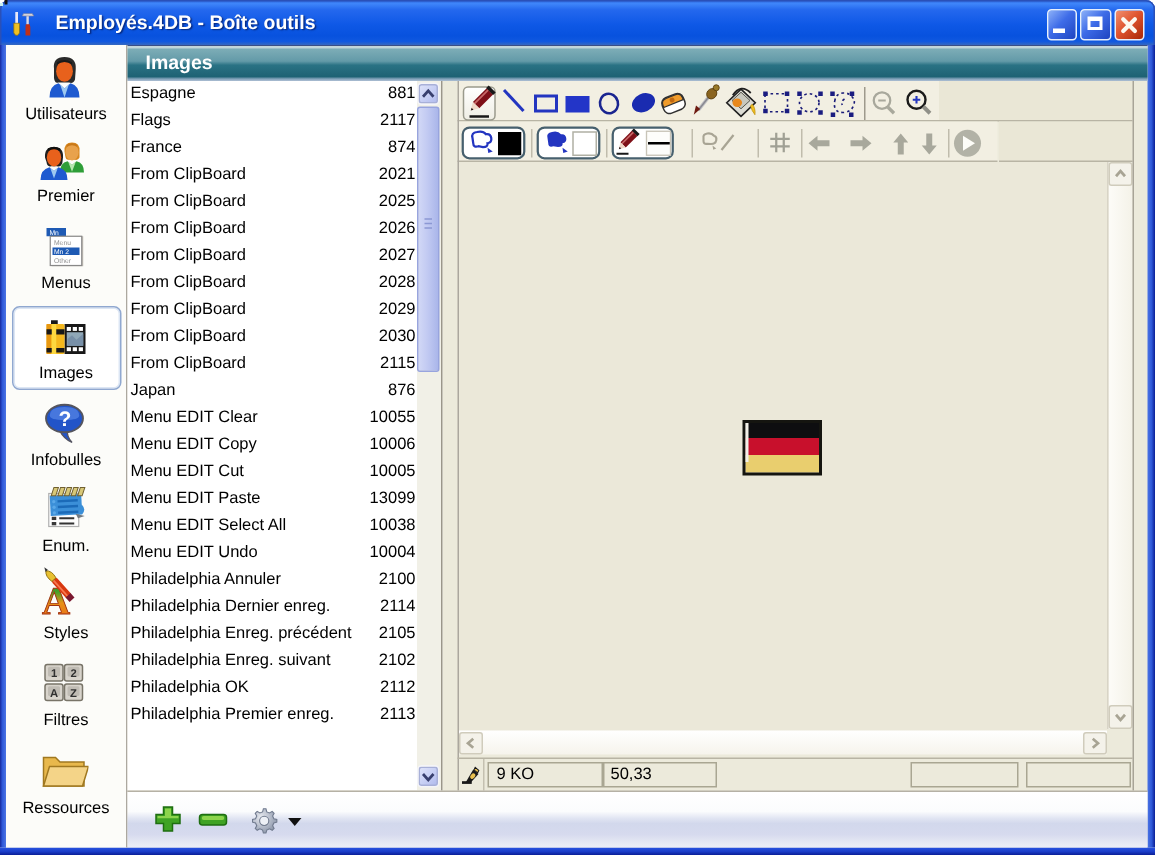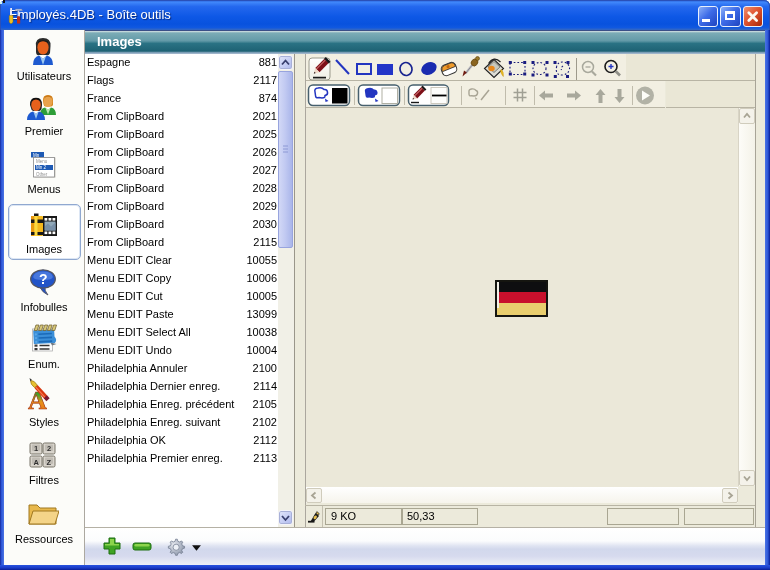--- a/index.html
+++ b/index.html
@@ -8,21 +8,21 @@
 .num{position:absolute;right:17px;top:0}
 .sbox{position:absolute;top:508px;height:15px;border:1px solid #A9A692}
 </style></head>
 <body>
 
 <div class="abs" style="left:0;top:0;width:9px;height:9px;background:#fff"></div>
 <div class="abs" style="left:761px;top:0;width:9px;height:9px;background:#fff"></div>
 <div class="abs" style="left:0;top:0;width:770px;height:30px;background:linear-gradient(180deg,#2A60D8 0%,#3F86FA 8%,#2468EE 22%,#0E58E6 55%,#0852DE 80%,#1058E0 92%,#3668C0 100%);border-radius:6px 6px 0 0;box-shadow:inset 0 1px 0 #2A50B8, inset 1px 0 0 #2A50B8, inset -1px 0 0 #2A50B8"></div>
 <div class="abs" style="left:3px;top:0;width:2px;height:3px;background:#101010"></div>
 <div class="abs" style="left:0;top:2px;width:2px;height:2px;background:#C8F0F0"></div>
-<div class="abs" style="left:9px;top:7px;color:#fff;font-size:13px;font-weight:normal;text-shadow:1px 1px 1px rgba(0,0,40,.55)">Employés.4DB - Boîte outils</div>
+<div class="abs" style="left:37px;top:7px;color:#fff;font-size:13px;font-weight:bold;text-shadow:1px 1px 1px rgba(0,0,40,.55)">Employés.4DB - Boîte outils</div>
 <svg class="abs" style="left:7px;top:7px" width="17" height="18" viewBox="0 0 17 18">
   <rect x="3.2" y="1" width="1.8" height="8" fill="#E8E8F8"></rect>
   <path d="M2.2 8.5 L6 8.5 L6 15 L4.8 16.5 L3.4 16.5 L2.2 15 Z" fill="#F0C020" stroke="#907010" stroke-width=".5"></path>
   <rect x="10.6" y="3.5" width="1.6" height="6" fill="#D8D8E8"></rect>
   <path d="M8.6 2.2 L14.6 2.2 L15.4 3.6 L8 3.6 Z" fill="#E8E8F0" stroke="#889" stroke-width=".5"></path>
   <path d="M10.2 9.2 L12.8 9.2 L13.2 11 L13.2 16.6 L10 16.6 L10 11 Z" fill="#C03018"></path>
 </svg>
 
 <div class="abs" style="left:698px;top:6px;width:20px;height:21px;border:1px solid #E8F0FC;border-radius:3px;background:linear-gradient(135deg,#8CB0F8 0%,#3E6CE8 45%,#1E44C0 100%);box-sizing:border-box"></div>
 <div class="abs" style="left:702px;top:19px;width:8px;height:3px;background:#fff"></div>
@@ -187,20 +187,21 @@
 <div class="row" style="">Flags<span class="num">2117</span></div>
 <div class="row" style="">France<span class="num">874</span></div>
 <div class="row" style="">From ClipBoard<span class="num">2021</span></div>
 <div class="row" style="">From ClipBoard<span class="num">2025</span></div>
 <div class="row" style="">From ClipBoard<span class="num">2026</span></div>
 <div class="row" style="">From ClipBoard<span class="num">2027</span></div>
 <div class="row" style="">From ClipBoard<span class="num">2028</span></div>
 <div class="row" style="">From ClipBoard<span class="num">2029</span></div>
 <div class="row" style="">From ClipBoard<span class="num">2030</span></div>
 <div class="row" style="">From ClipBoard<span class="num">2115</span></div>
+<div class="row" style="">Japan<span class="num">876</span></div>
 <div class="row" style="">Menu EDIT Clear<span class="num">10055</span></div>
 <div class="row" style="">Menu EDIT Copy<span class="num">10006</span></div>
 <div class="row" style="">Menu EDIT Cut<span class="num">10005</span></div>
 <div class="row" style="">Menu EDIT Paste<span class="num">13099</span></div>
 <div class="row" style="">Menu EDIT Select All<span class="num">10038</span></div>
 <div class="row" style="">Menu EDIT Undo<span class="num">10004</span></div>
 <div class="row" style="">Philadelphia Annuler<span class="num">2100</span></div>
 <div class="row" style="">Philadelphia Dernier enreg.<span class="num">2114</span></div>
 <div class="row" style="">Philadelphia Enreg. précédent<span class="num">2105</span></div>
 <div class="row" style="">Philadelphia Enreg. suivant<span class="num">2102</span></div>

